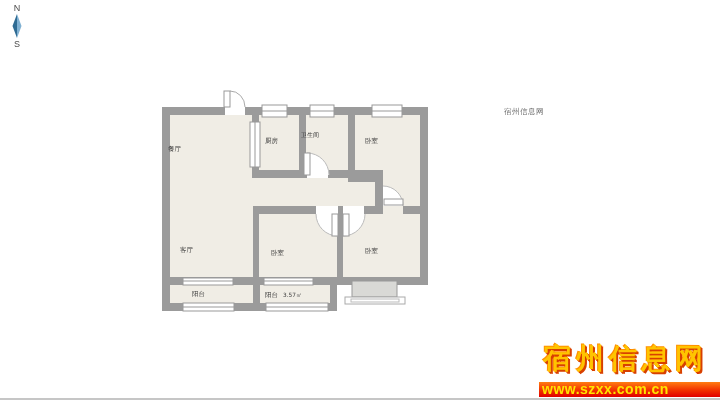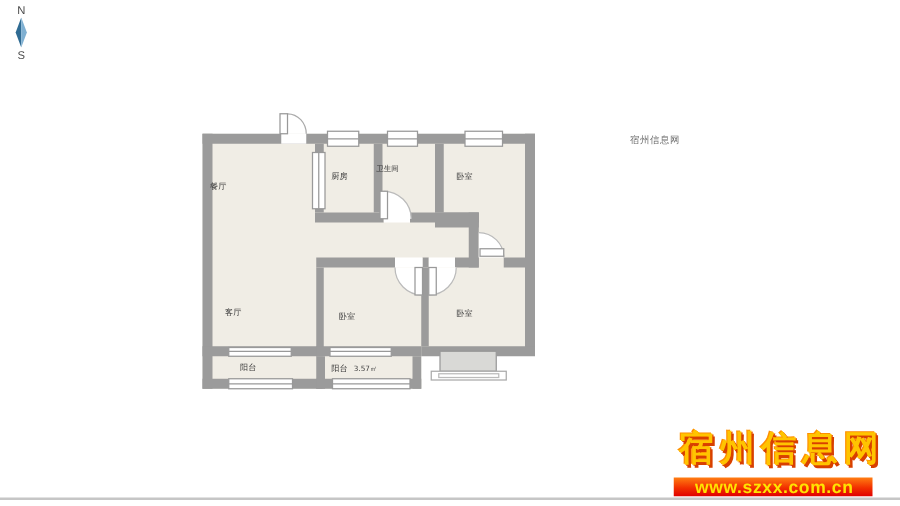--- a/index.html
+++ b/index.html
@@ -15,24 +15,24 @@
   .plan text.small{font-size:6px;}
   .plan text.area{font-size:5.8px;fill:#444;}
   
   .edit-hint{position:absolute;left:504px;top:107px;font-size:7.5px;color:#6a6a6a;
              letter-spacing:0.5px;}
   
   .wm-name{position:absolute;left:543px;top:342px;font-family:"DejaVu Serif","Liberation Serif",serif;
            font-weight:bold;font-size:28px;line-height:34px;letter-spacing:5px;color:#ffc400;
            text-shadow:2px 2px 0 #d84000,-1px -1px 0 #ff9000,1px 1px 0 #e85000;
            white-space:nowrap;}
-  .wm-banner{position:absolute;left:539px;top:382px;width:159px;height:15px;
+  .wm-banner{position:absolute;left:539px;top:382px;width:181px;height:15px;
              background:linear-gradient(to bottom,#ff7d12 0%,#f23000 55%,#e00000 100%);
              color:#ffe400;font-weight:bold;font-size:14px;line-height:15px;
-             padding-left:17px;letter-spacing:0.5px;overflow:hidden;box-sizing:border-box;
+             padding-left:3px;letter-spacing:0.5px;overflow:hidden;box-sizing:border-box;
              white-space:nowrap;}
   .bottom-line{position:absolute;left:0;top:398px;width:720px;height:2px;background:#c6c6c6;}
 </style>
 </head>
 <body>
 
 <div class="stage">
 
   <div class="compass">
     <div>N</div>

